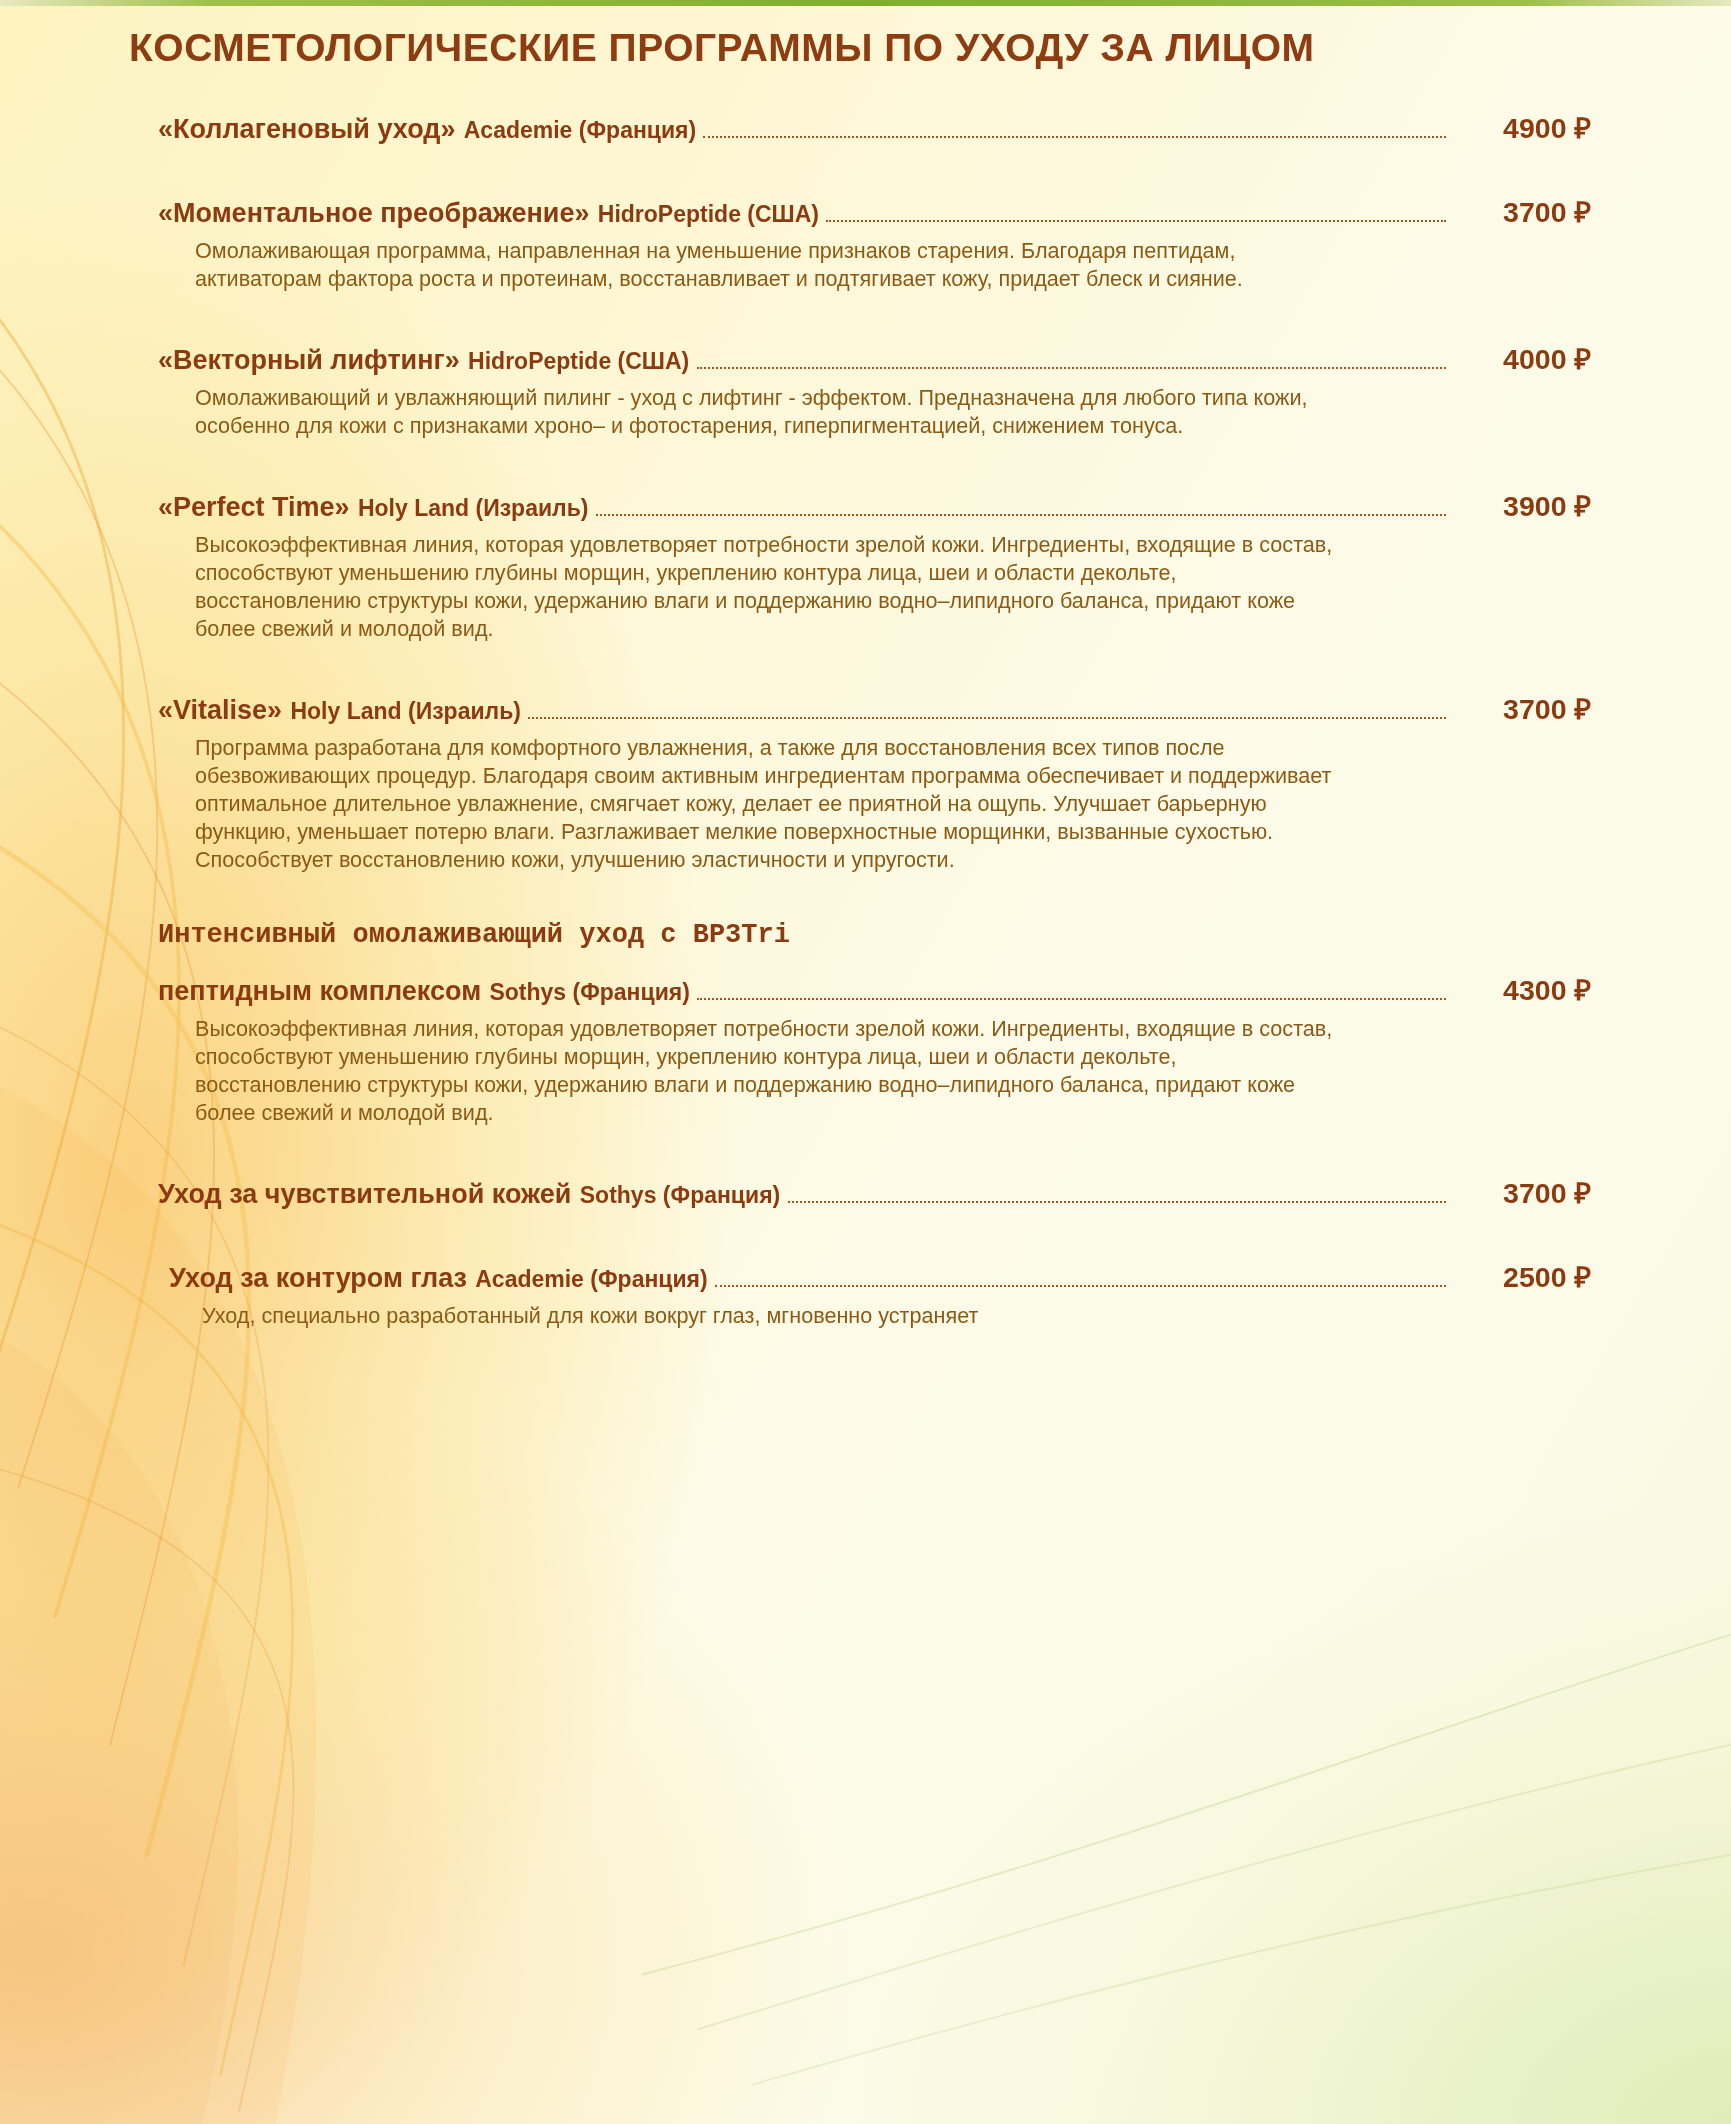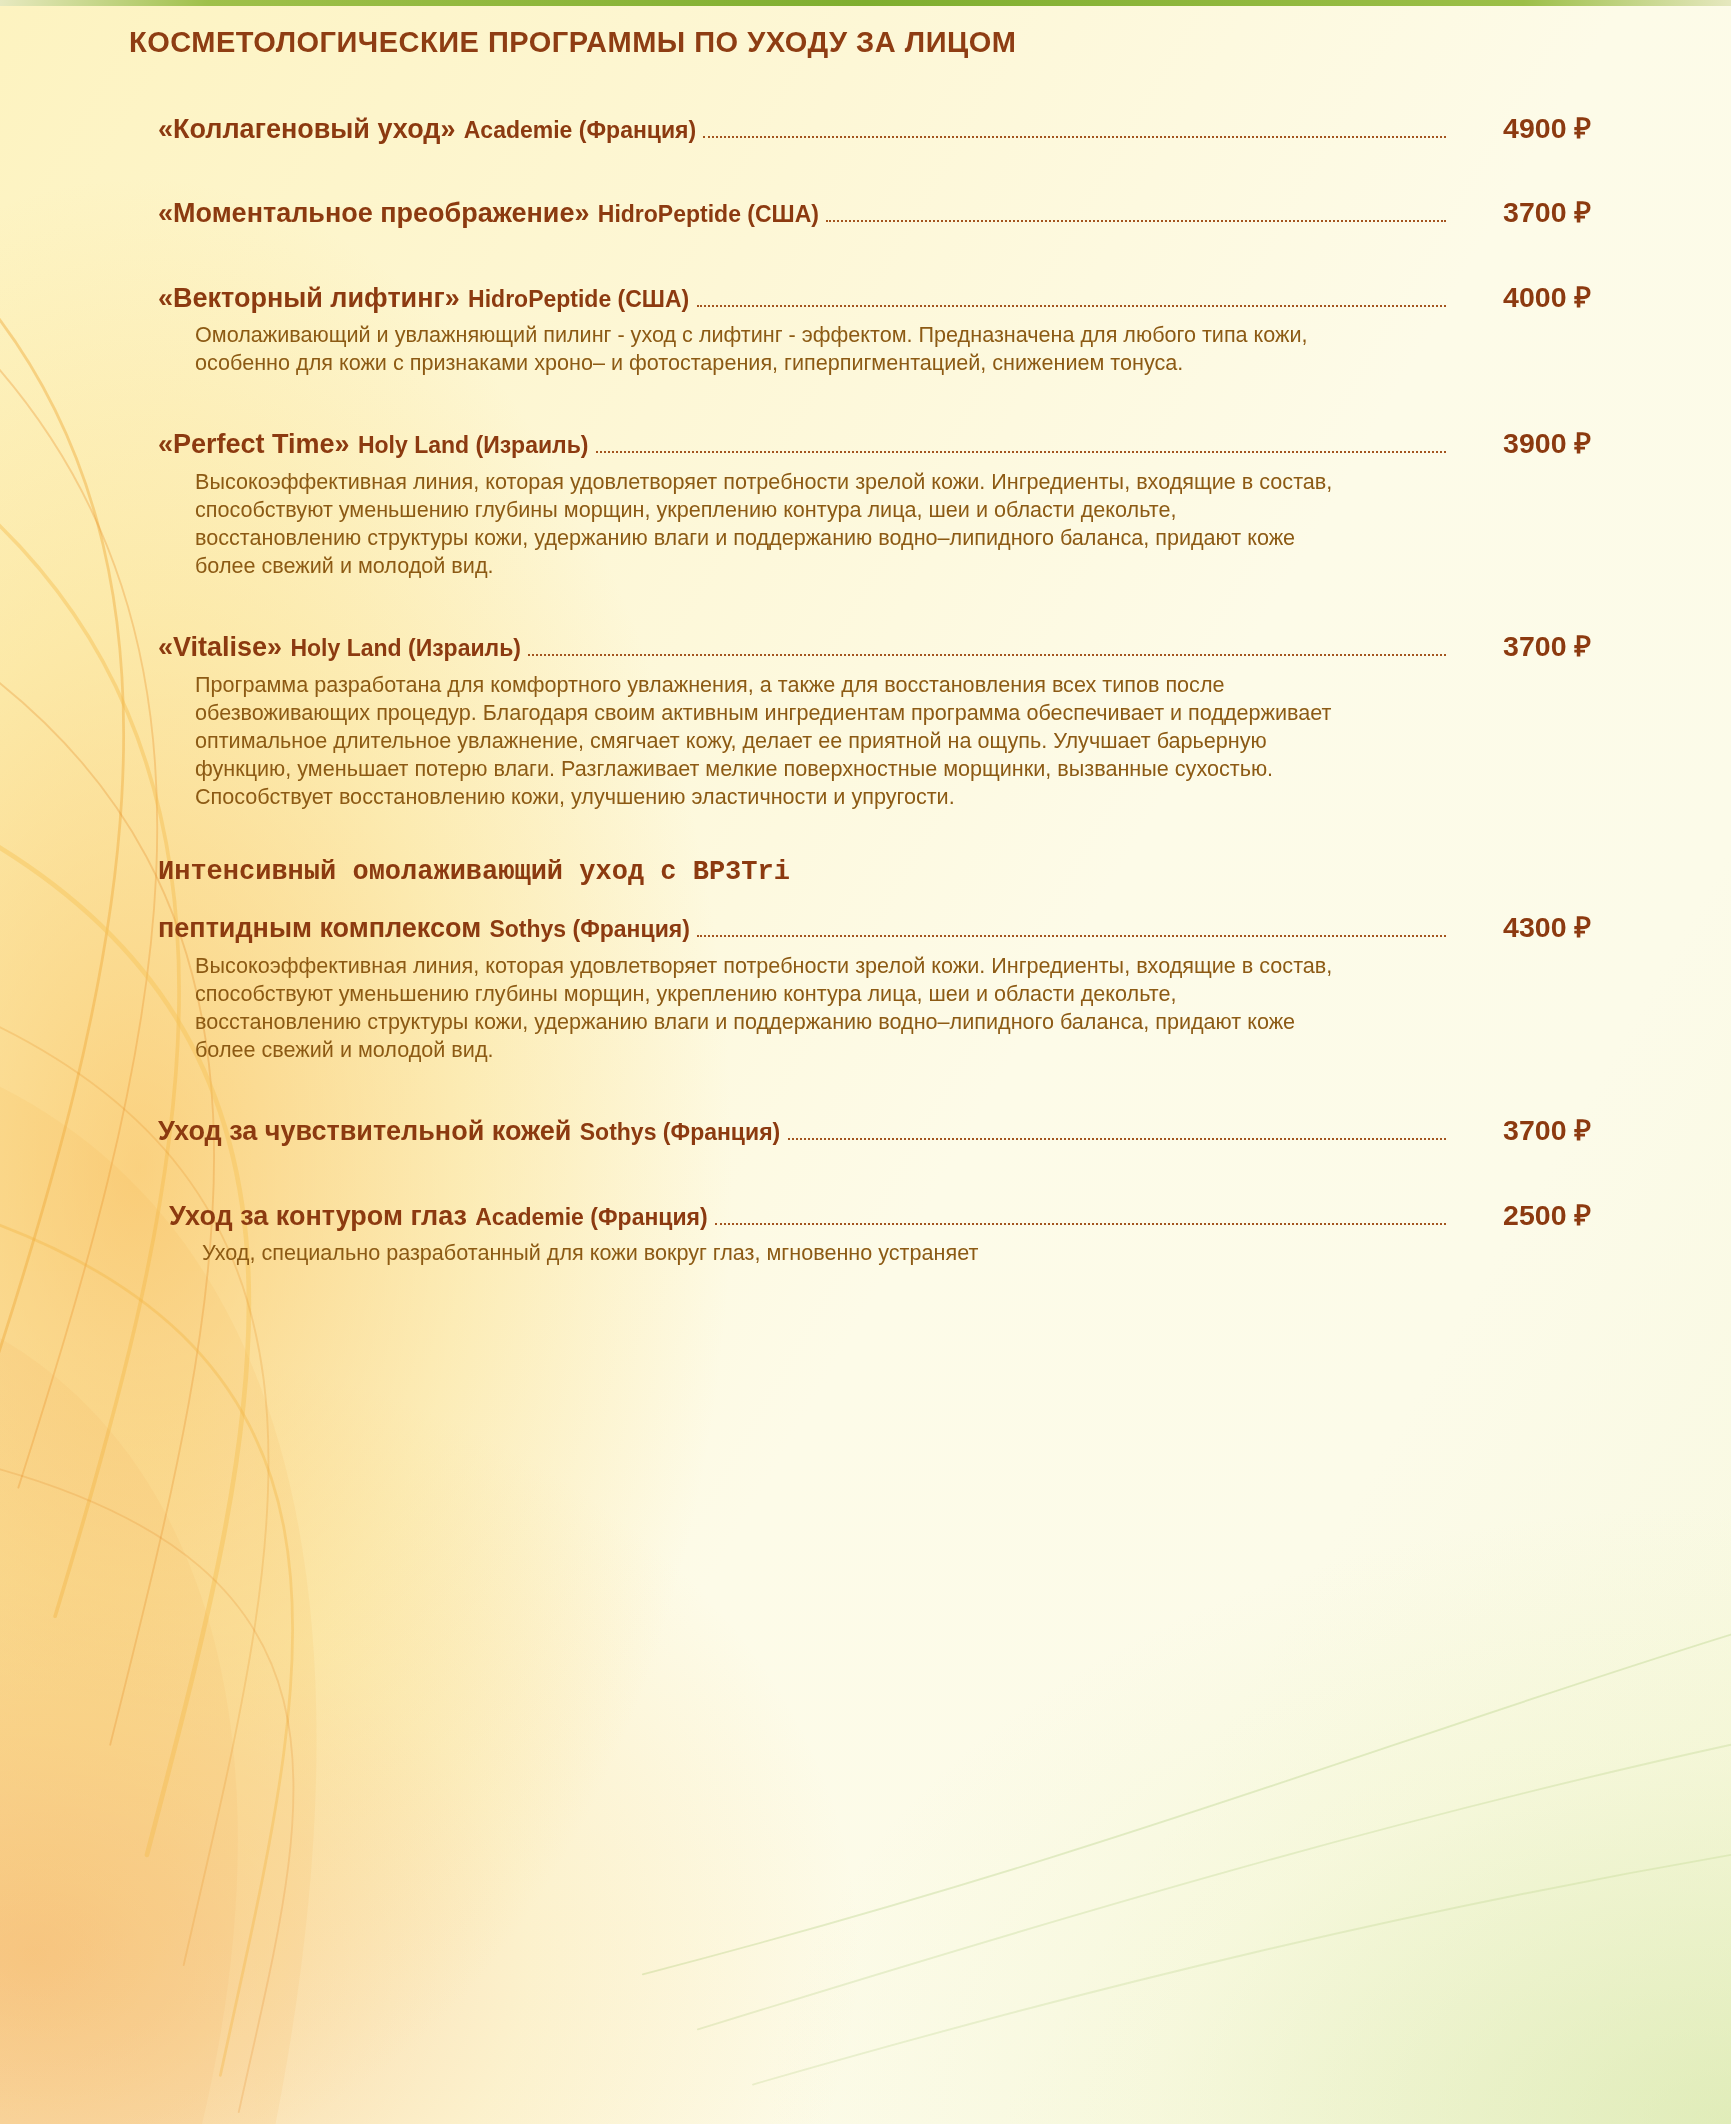--- a/index.html
+++ b/index.html
@@ -41,21 +41,21 @@
     position: absolute;
     left: 0; top: 0;
     width: 1731px;
     height: 2124px;
   }
   .title {
     position: absolute;
     left: 129px;
     top: 26px;
     width: 1488px;
-    font-size: 29px;
+    font-size: 39px;
     font-weight: bold;
     letter-spacing: 0.5px;
     color: #8e3d13;
     font-family: "Liberation Sans", sans-serif;
   }
 
   .list {
     position: absolute;
     left: 158px;
     top: 108px;
@@ -167,20 +167,21 @@
 
     <div class="spacer-lg"></div>
 
     <div class="item">
       <div class="item-head">
         <span class="name">«Моментальное преображение»</span>
         <span class="brand">HidroPeptide (США)</span>
         <span class="leader"></span>
         <span class="price">3700 ₽</span>
       </div>
+      <div class="desc">Омолаживающая программа, направленная на уменьшение признаков старения. Благодаря пептидам, активаторам фактора роста и протеинам, восстанавливает и подтягивает кожу, придает блеск и сияние.</div>
     </div>
 
     <div class="spacer-lg"></div>
 
     <div class="item">
       <div class="item-head">
         <span class="name">«Векторный лифтинг»</span>
         <span class="brand">HidroPeptide (США)</span>
         <span class="leader"></span>
         <span class="price">4000 ₽</span>

